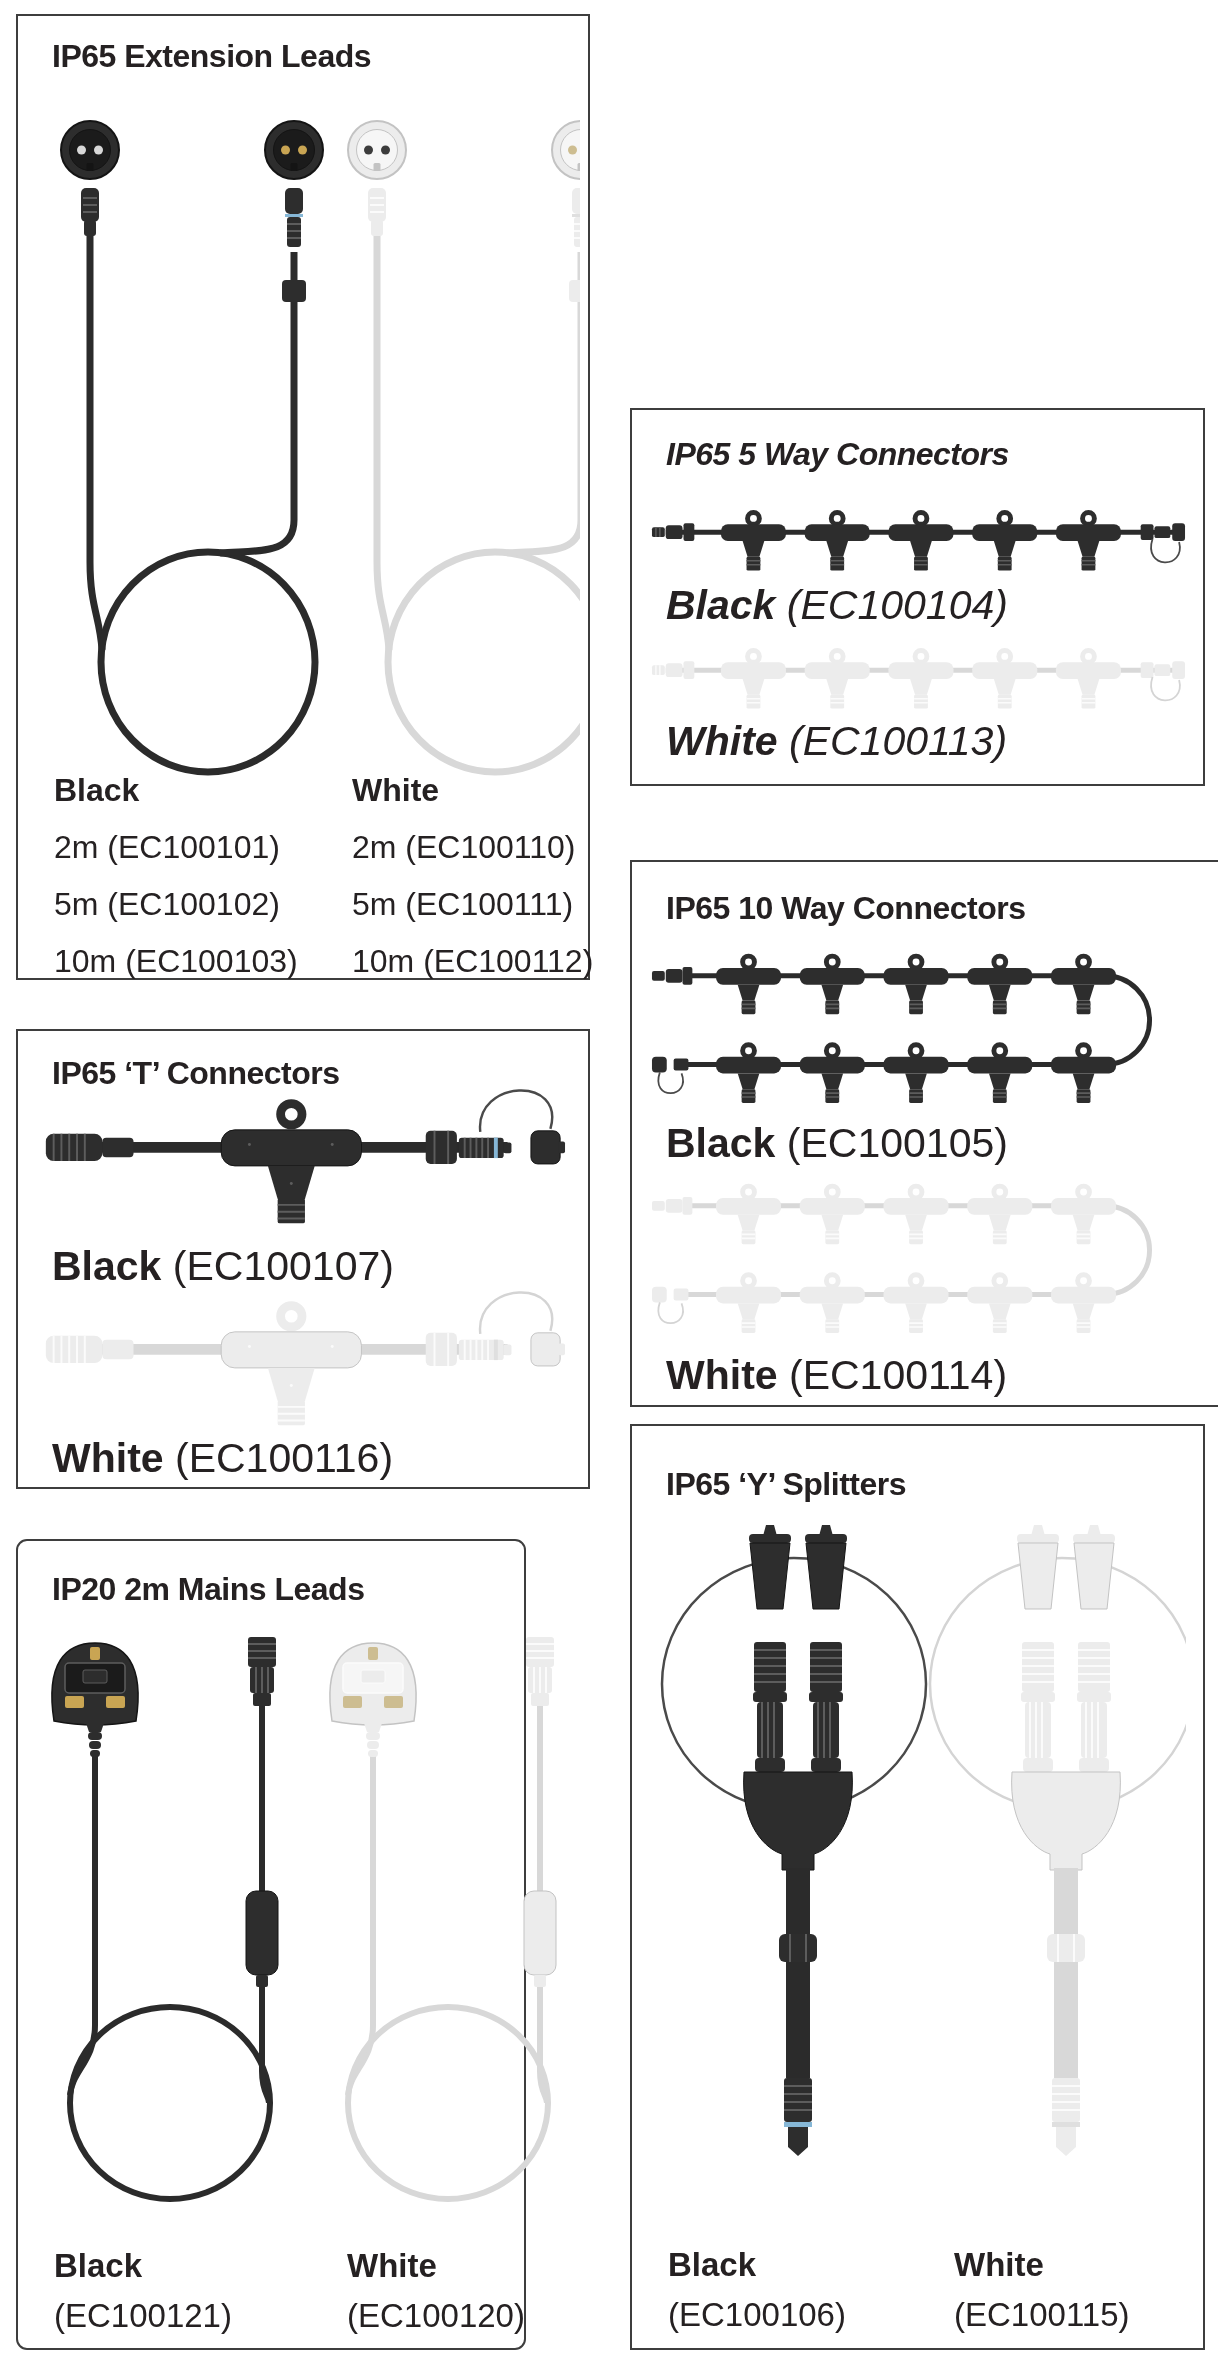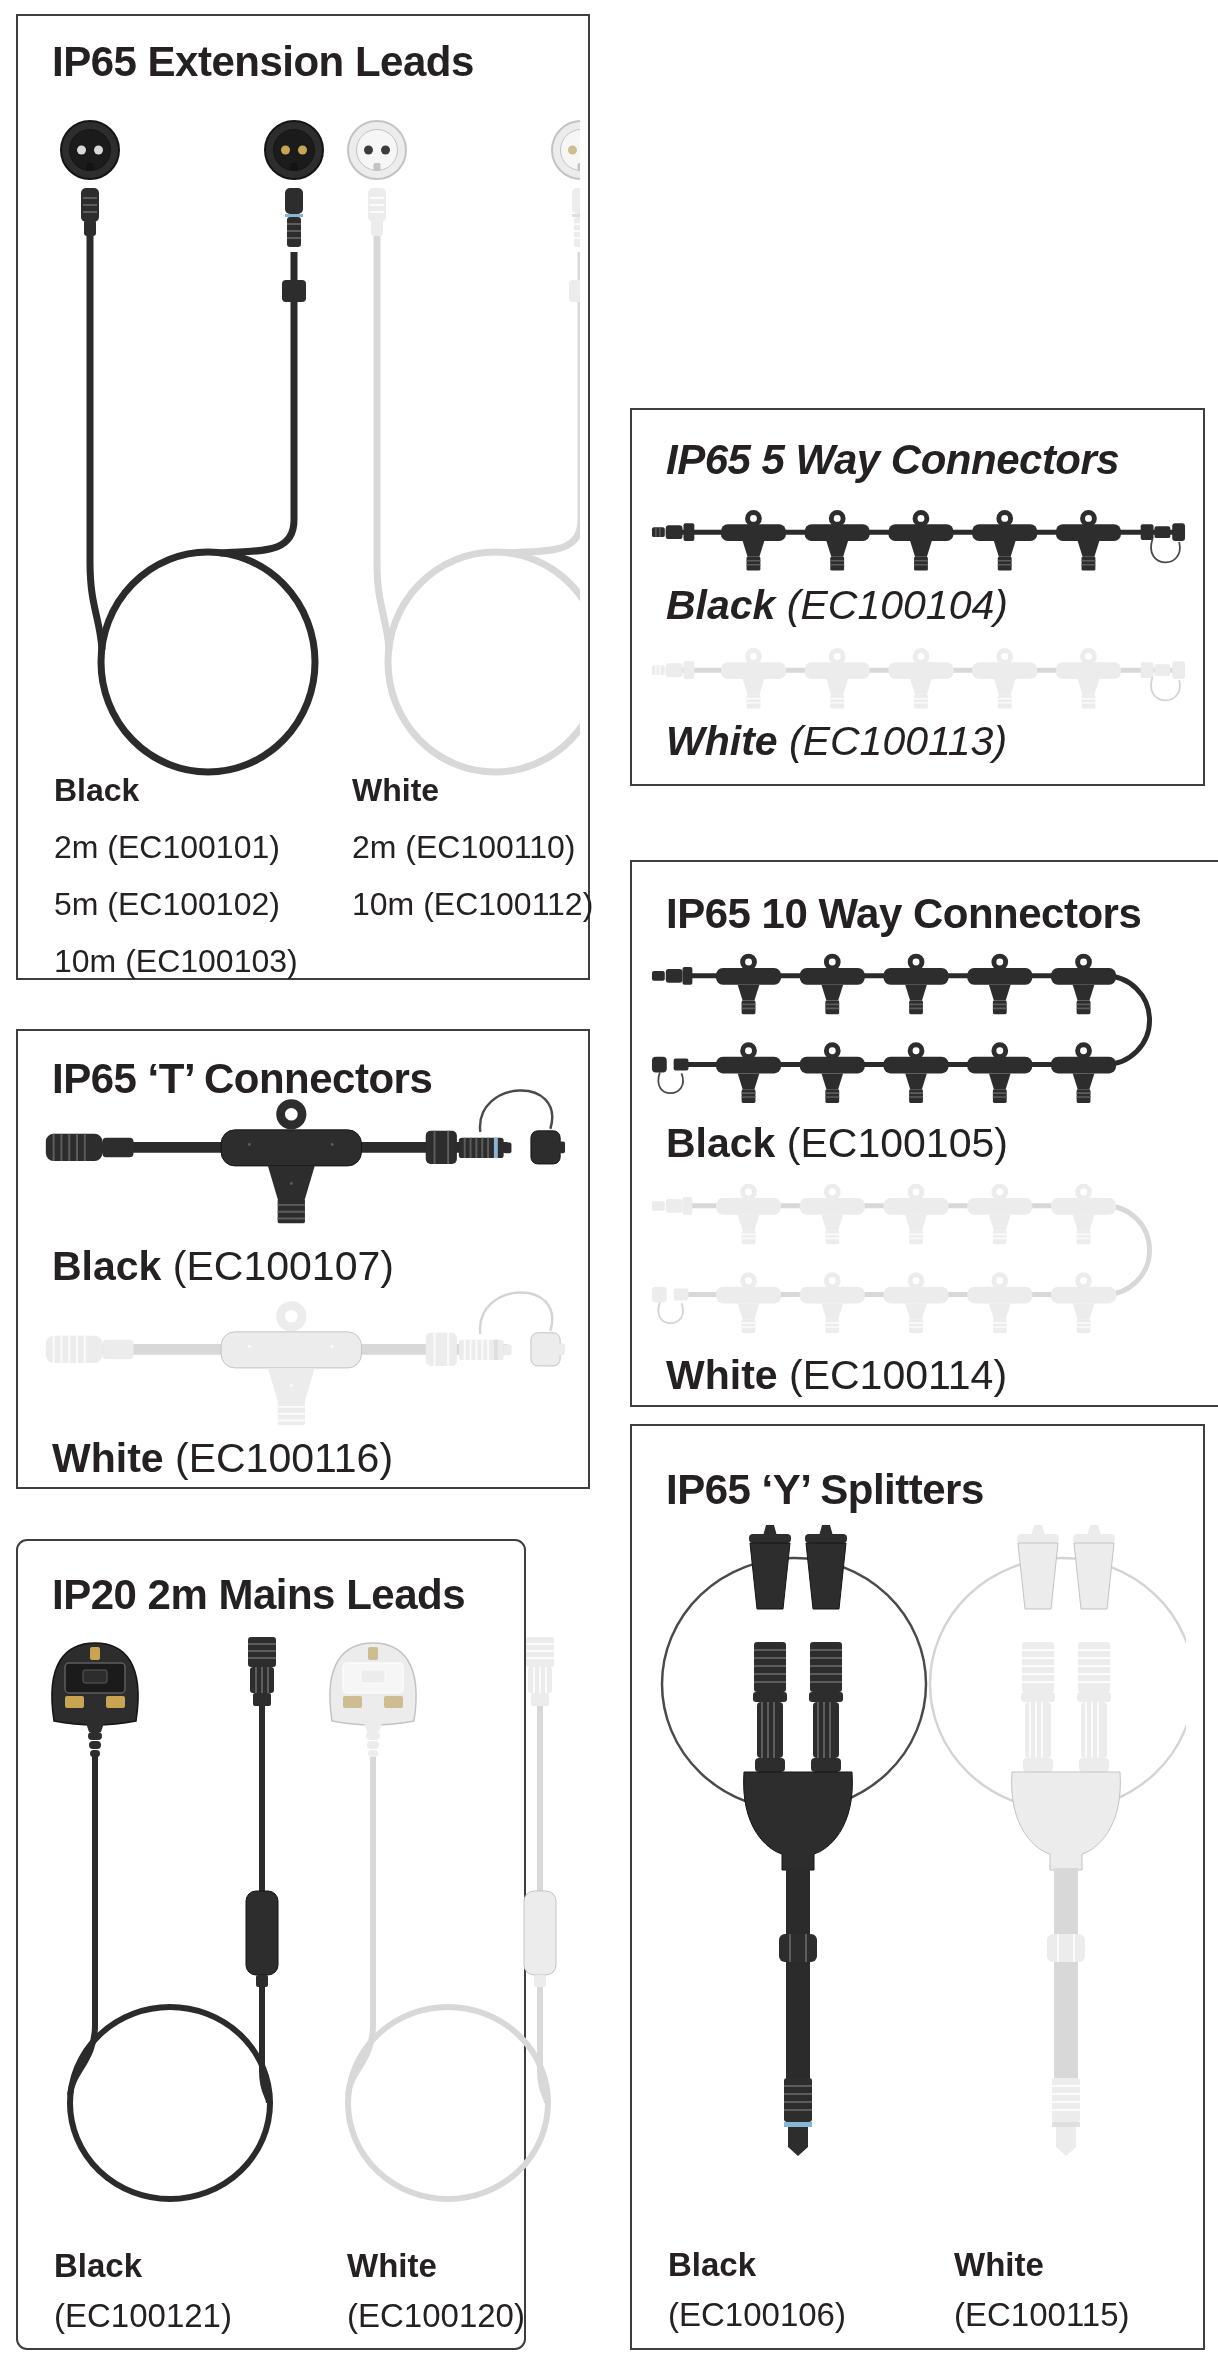--- a/index.html
+++ b/index.html
@@ -5,21 +5,21 @@
   html,body{margin:0;padding:0;background:#ffffff;}
   body{font-family:"Liberation Sans", sans-serif; color:#252122; width:1218px;}
   #page{position:relative;width:1218px;height:2362px;background:#ffffff;overflow:hidden;}
   .box{position:absolute;border:2px solid #3e3e3e;background:#fff;box-sizing:border-box;}
   #box-ext{left:16px;top:14px;width:574px;height:966px;}
   #box-t{left:16px;top:1029px;width:574px;height:460px;padding-left:44px;}
   #box-mains{left:16px;top:1539px;width:510px;height:811px;border-radius:11px;}
   #box-5way{left:630px;top:408px;width:575px;height:378px;font-style:italic;}
   #box-10way{left:630px;top:860px;width:664px;height:547px;padding-left:28px;}
   #box-y{left:630px;top:1424px;width:575px;height:926px;}
-  .box-title{position:absolute;left:34px;margin:0;font-size:42px;font-weight:700;letter-spacing:-0.5px;white-space:nowrap;}
+  .box-title{position:absolute;left:34px;margin:0;font-size:32px;font-weight:700;letter-spacing:-0.5px;white-space:nowrap;}
   #main-title{position:absolute;left:646px;top:50px;margin:0;font-size:88px;font-weight:700;line-height:120px;letter-spacing:-2px;color:#252122;}
   .illus{position:absolute;}
   .plabel{position:absolute;left:34px;margin:0;font-size:41px;white-space:nowrap;}
   .lbl-b{font-weight:700;}
   .lbl-r{font-weight:400;}
   .ext-col{position:absolute;font-size:32px;line-height:57px;white-space:nowrap;}
   .col-label{position:absolute;font-size:33px;line-height:50px;white-space:nowrap;}
   
   .v-black{--body:#2d2d2d;--edge:#141414;--hi:#5d5d5d;--face:#1b1b1b;--cable:#2b2b2b;--wire:#4a4a4a;--pin:#c9a553;--holeA:#d8d8d8;--band:#86b7d6;}
   .v-white{--body:#ececec;--edge:#c3c3c3;--hi:#fbfbfb;--face:#f6f6f6;--cable:#d8d8d8;--wire:#d4d4d4;--pin:#cdbd91;--holeA:#3c3c3c;--band:#dfdfdf;}
@@ -206,20 +206,21 @@
     </svg>
     <div class="ext-col" style="left:36px;top:746px">
       <div class="lbl-b">Black</div>
       <div>2m (EC100101)</div>
       <div>5m (EC100102)</div>
       <div>10m (EC100103)</div>
     </div>
     <div class="ext-col" style="left:334px;top:746px">
       <div class="lbl-b">White</div>
       <div>2m (EC100110)</div>
+      <div>5m (EC100111)</div>
       <div>10m (EC100112)</div>
     </div>
   </section>
 
   <section class="box" id="box-5way">
     <h2 class="box-title" style="top:26px">IP65 5 Way Connectors</h2>
     <svg class="illus v-black" style="left:18px;top:98px;width:537px;height:74px" viewBox="0 0 545 74">
         <use href="#g-5way"></use>
       </svg>
     <p class="plabel" style="top:172px"><span class="lbl-b">Black</span> <span class="lbl-r">(EC100104)</span></p>

